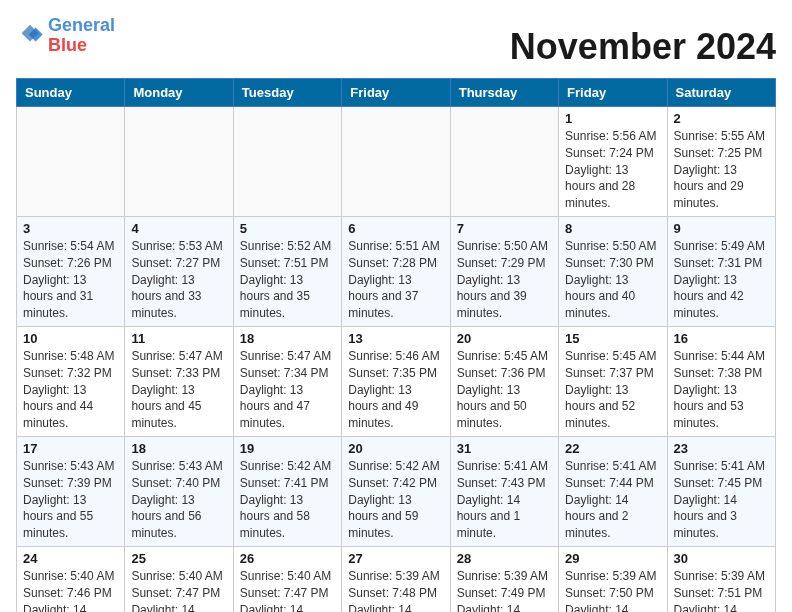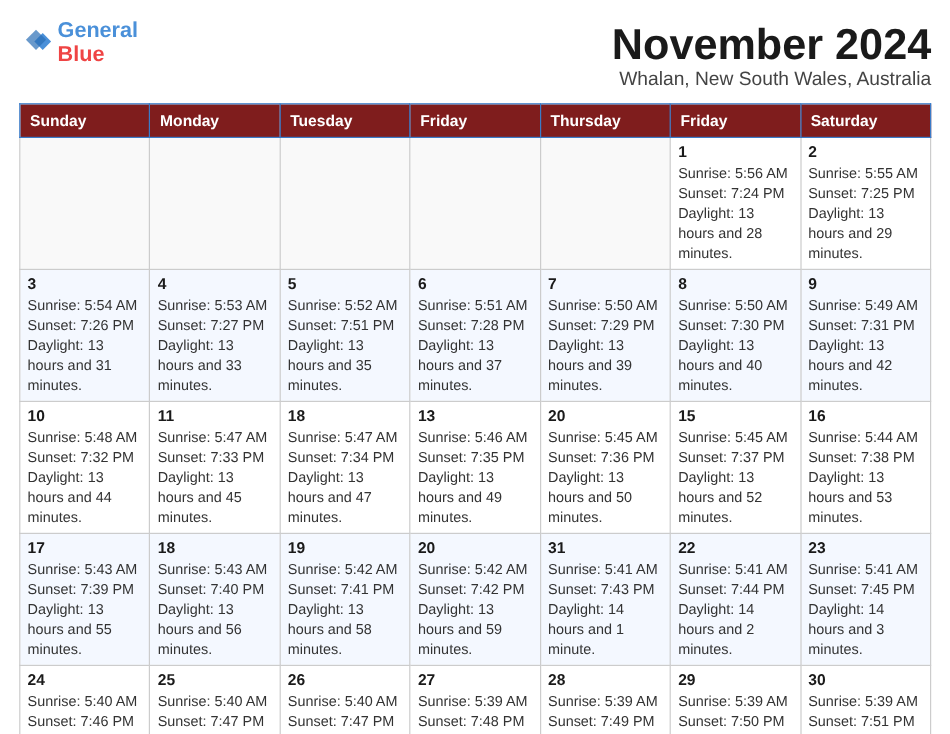--- a/index.html
+++ b/index.html
@@ -34,32 +34,33 @@
       width: 28px;
       height: 28px;
     }
     .title-block {
       text-align: right;
     }
     .month-title {
       font-size: 36px;
       font-weight: bold;
       color: #1a1a1a;
+      margin-top: 10px;
     }
     .location {
       font-size: 16px;
       color: #444;
     }
     .calendar {
       width: 100%;
       border-collapse: collapse;
       font-size: 11px;
     }
     .calendar th {
-      background: #7f1d1d;
+      background: #0369a1;
       color: #fff;
       text-align: left;
       padding: 6px 8px;
       font-size: 13px;
       font-weight: bold;
       border: 1px solid #3a7bc8;
     }
     .calendar td {
       border: 1px solid #ccc;
       vertical-align: top;
@@ -101,21 +102,20 @@
       <polygon points="28,8 38,18 28,28 18,18" fill="#4a90d9"></polygon>
       <polygon points="20,4 32,16 20,28 8,16" fill="#2a6db5" opacity="0.7"></polygon>
     </svg>
     <div class="logo-text">
       <div><span>General</span></div>
       <div><span style="color:#ef4444">Blue</span></div>
     </div>
   </div>
   <div class="title-block">
     <div class="month-title">November 2024</div>
-    <div class="location">Whalan, New South Wales, Australia</div>
   </div>
 </div>
 
 <table class="calendar">
   <thead>
     <tr id="weekday-row">
         <th>Sunday</th>
         <th>Monday</th>
         <th>Tuesday</th>
         <th>Friday</th>

